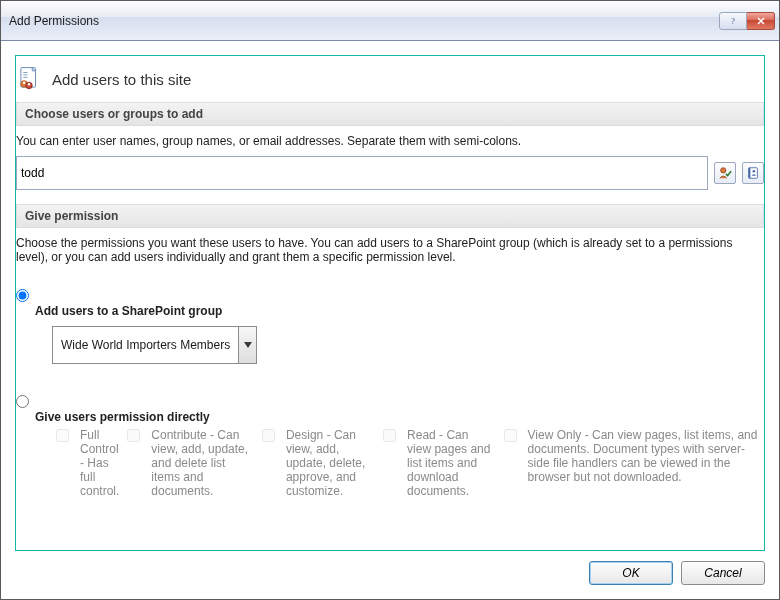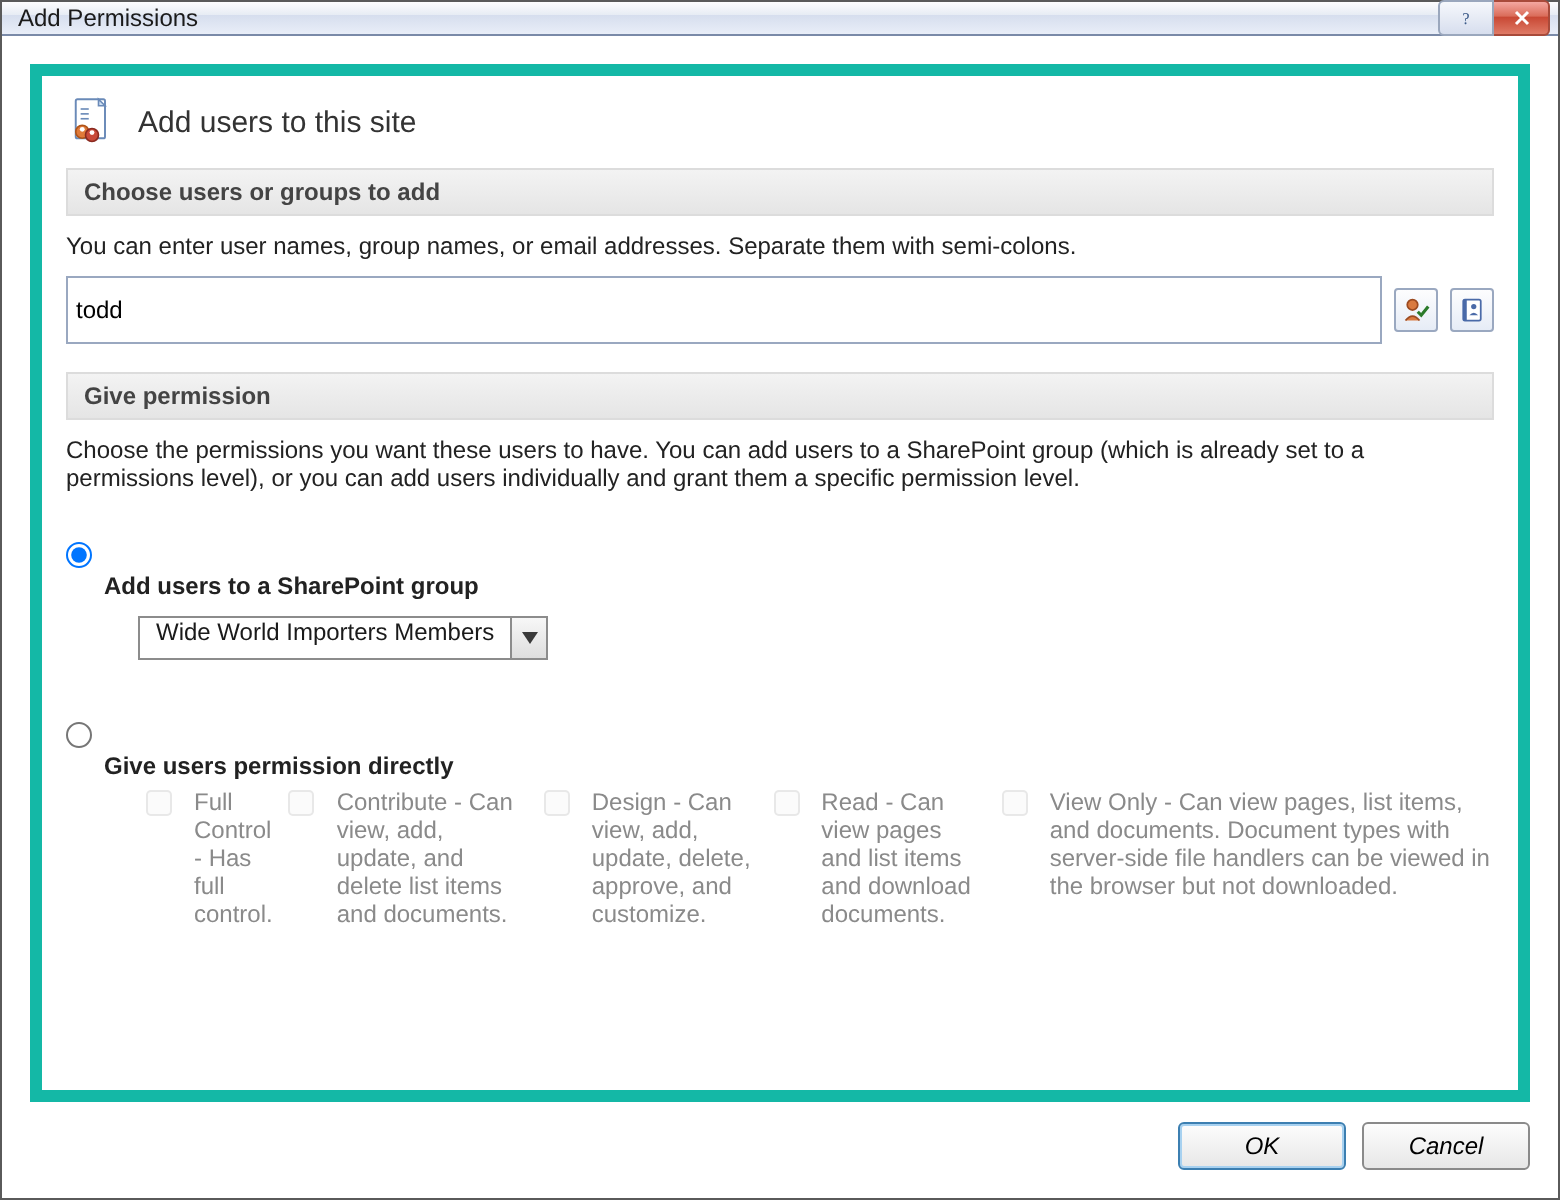--- a/index.html
+++ b/index.html
@@ -1,41 +1,41 @@
 <!DOCTYPE html>
 <html><head>
 <meta charset="utf-8">
 <style>
   * { box-sizing: border-box; }
   html, body { margin:0; padding:0; font-family: "Segoe UI", Tahoma, sans-serif; font-size:12px; color:#1a1a1a; background:#fff; }
   .window { width:780px; height:600px; border:1px solid #5a5a5a; display:flex; flex-direction:column; background:#fff; }
-  .titlebar { height:17px; background:linear-gradient(#fdfdfe,#e7ecf4 40%,#d6deee 41%,#e9eef8); border-bottom:1px solid #7a8aa8; display:flex; align-items:center; padding:0 4px 0 8px; }
+  .titlebar { height:40px; background:linear-gradient(#fdfdfe,#e7ecf4 40%,#d6deee 41%,#e9eef8); border-bottom:1px solid #7a8aa8; display:flex; align-items:center; padding:0 4px 0 8px; }
   .titlebar .title { flex:1; font-size:12px; color:#1a1a1a; }
   .titlebar-buttons { display:flex; gap:0; }
   .tb-btn { width:28px; height:18px; border:1px solid #9aa7bd; border-left:none; background:linear-gradient(#f6f8fc,#d7deee); display:flex; align-items:center; justify-content:center; }
   .tb-btn:first-child { border-left:1px solid #9aa7bd; border-top-left-radius:3px; border-bottom-left-radius:3px;}
   .tb-btn:last-child { border-top-right-radius:3px; border-bottom-right-radius:3px;}
   .tb-close { background:linear-gradient(#f4a7a0,#d96b58 45%,#c84733 46%,#df7a66); border-color:#a84a3a; }
   .tb-btn svg { width:12px; height:12px; }
   .body { flex:1; padding:14px; display:flex; flex-direction:column; }
-  .panel { flex:1; border:6px solid #14b8a6; background:#fff; padding:10px 12px; display:flex; flex-direction:column; overflow:hidden; }
+  .panel { flex:1; border:1px solid #14b8a6; background:#fff; padding:10px 0; display:flex; flex-direction:column; overflow:hidden; }
   .header-row { display:flex; align-items:center; gap:10px; margin-bottom:10px; }
   .header-icon { width:26px; height:26px; flex:0 0 26px; }
   .header-text { font-size:15px; color:#333; }
   .section-bar { background:linear-gradient(#f3f3f3,#e5e5e5); border:1px solid #dcdcdc; padding:4px 8px; font-weight:bold; color:#444; margin-bottom:8px; }
   .section { margin-bottom:14px; }
   .instr { margin:2px 16px 8px 0; color:#222; }
   .input-row { display:flex; align-items:center; gap:6px; }
   .user-input { flex:1; border:1px solid #9aa8c0; padding:3px 4px; font-family:inherit; font-size:12px; height:34px; }
   .sq-btn { width:22px; height:22px; border:1px solid #9aa8c0; background:linear-gradient(#fdfdfe,#e6ecf6); display:flex; align-items:center; justify-content:center; border-radius:2px; }
   .sq-btn svg { width:14px; height:14px; }
   .radio-row { display:flex; align-items:center; gap:6px; margin:4px 0; }
   .radio-row input { margin:0; }
   .radio-row label { font-weight:bold; color:#222;margin-top:32px; }
-  .group-select { margin:4px 0 10px 36px; display:inline-flex; border:1px solid #8c8c8c; background:#fff; height:22px; }
+  .group-select { margin:4px 0 10px 36px; display:inline-flex; align-items:center; border:1px solid #8c8c8c; background:#fff; height:38px; }
   .group-select .sel-label { padding:0 8px; font-size:12px; }
   .group-select .sel-btn { width:18px; height:100%; border-left:1px solid #8c8c8c; background:linear-gradient(#f7f7f7,#dedede); display:flex; align-items:center; justify-content:center; }
   .perm-list { margin-left:36px; display:flex; flex-direction:row; gap:4px; }
   .perm-item { display:flex; align-items:flex-start; gap:8px; color:#8a8a8a; }
   .perm-item input { margin-top:1px; }
   .perm-item.disabled input { opacity:0.5; }
   .footer { display:flex; justify-content:flex-end; gap:8px; padding-top:10px; }
   .btn { min-width:84px; height:24px; border:1px solid #8a8a8a; border-radius:3px; background:linear-gradient(#fdfdfd,#e7e7e7); font-family:inherit; font-size:12px; cursor:pointer;font-style:italic; }
   .btn.primary { border-color:#3c7fb1; box-shadow:0 0 0 1px #a7d1f0 inset; }
 </style>

